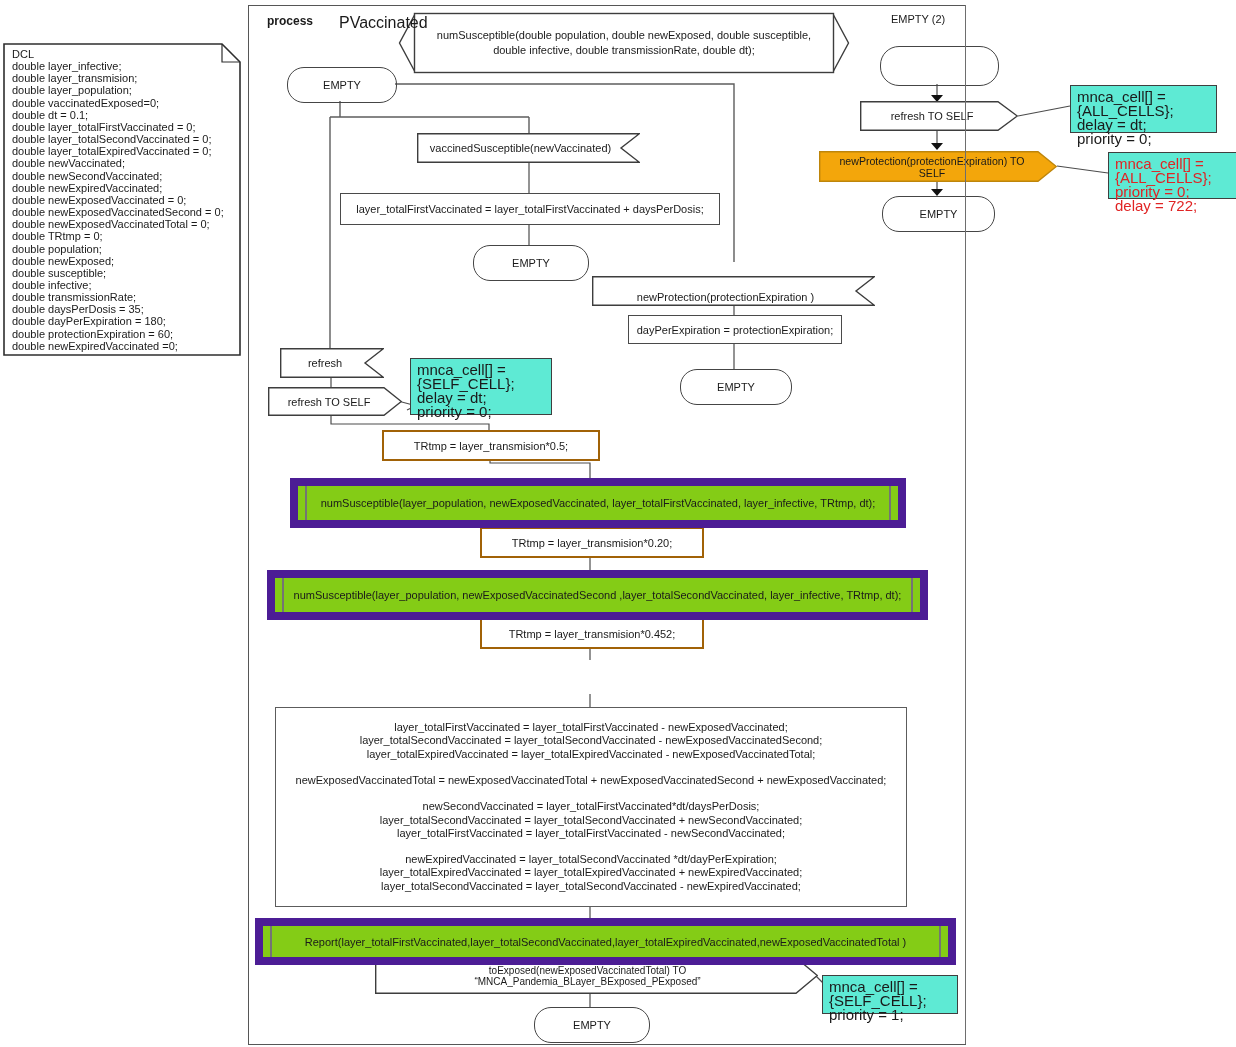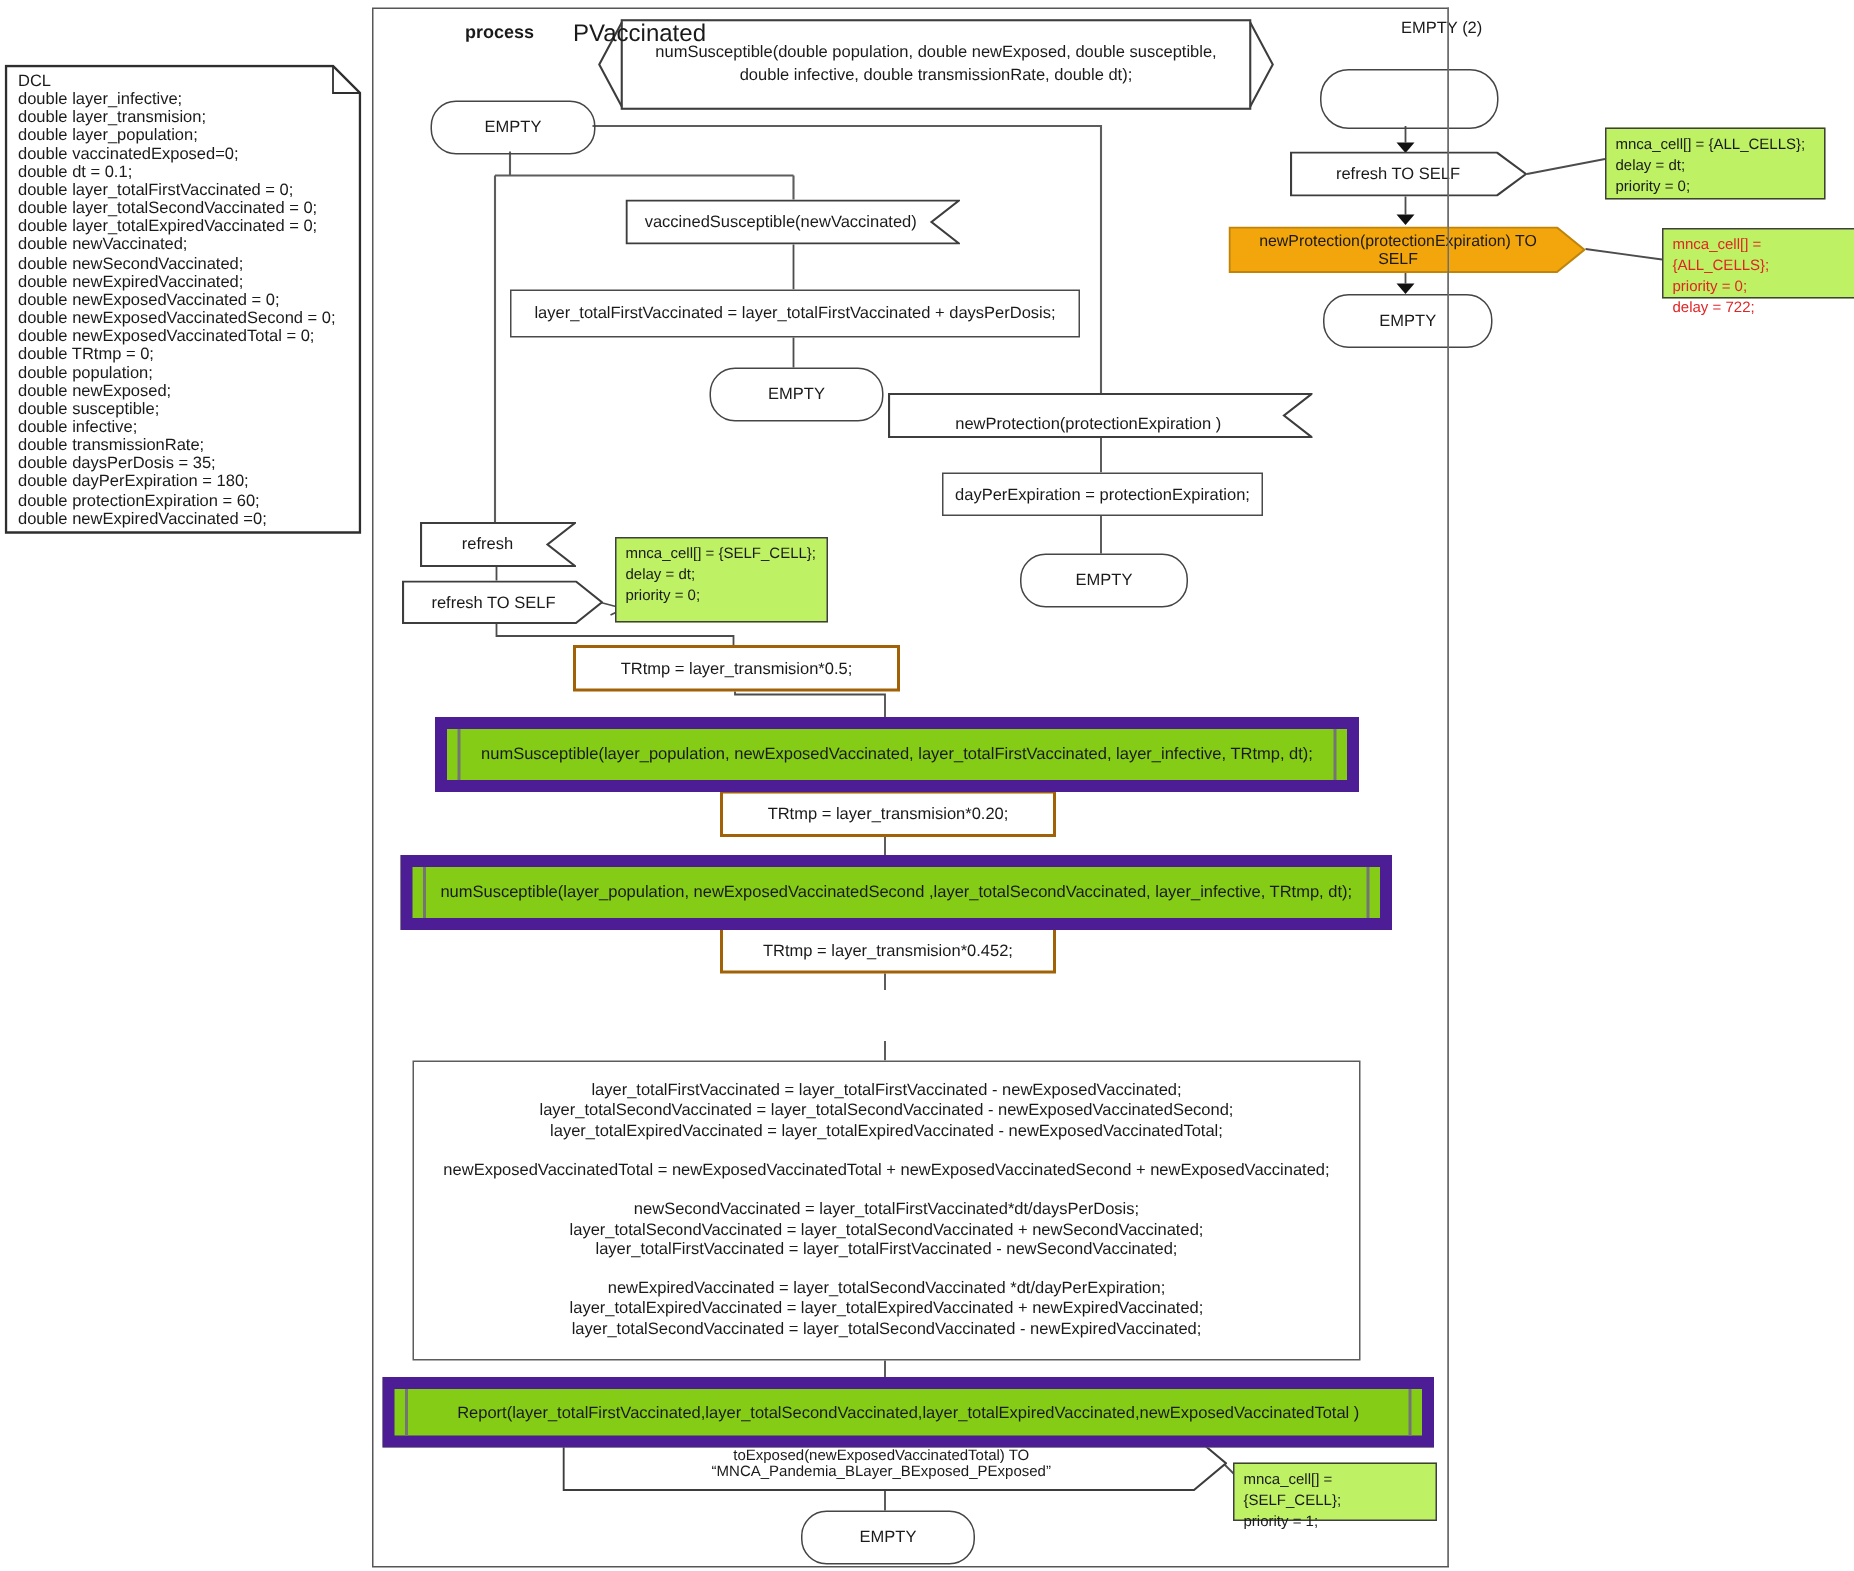--- a/index.html
+++ b/index.html
@@ -26,25 +26,25 @@
        display:flex;align-items:center;justify-content:center;font-size:11px;
        text-align:center;}
   .box.thick{border:2px solid #a16207;}
   
   .sub{position:absolute;z-index:1;background:#84cc16;border:8px solid #4c1d95;
        display:flex;align-items:center;justify-content:center;font-size:11px;text-align:center;}
   .sub::before,.sub::after{content:"";position:absolute;top:0;bottom:0;width:0;
        border-left:2px solid #747474;}
   .sub::before{left:7px;} .sub::after{right:7px;}
   
-  .note{position:absolute;z-index:2;background:#bef264;border:1px solid #3f3f3f;
-        font-size:10px;line-height:14px;padding:4px 6px;white-space:pre-line;
+  .note{position:absolute;z-index:2;background:#5eead4;border:1px solid #3f3f3f;
+        font-size:15px;line-height:14px;padding:4px 6px;white-space:pre-line;
         text-align:left;}
   .note.alert{color:#e02424;}
-  .caption{position:absolute;z-index:2;font-size:11px;margin-left:43px;}
+  .caption{position:absolute;z-index:2;font-size:11px;}
   .bold{font-weight:bold;}
   #bigbox .lbl{line-height:13.2px;align-items:center;}
   #dcl-text{position:absolute;left:9px;top:5px;right:16px;font-size:11px;
             line-height:12.15px;white-space:pre-line;z-index:2;text-align:left;}
 </style>
 </head>
 <body>
 
 <div id="canvas">
 
@@ -137,21 +137,21 @@
   <div class="term" style="left:534px;top:1007px;width:114px;height:34px;">
     <span>EMPTY</span>
   </div>
 
   <div class="shape" style="left:417px;top:133px;width:223px;height:30px;">
     <svg width="223" height="30">
       <polygon points="0.7,0.7 222.3,0.7 204,15 222.3,29.3 0.7,29.3" fill="#ffffff" stroke="#3d3d3d" stroke-width="1.4"></polygon>
     </svg>
     <span class="lbl" style="padding-right:24px;">vaccinedSusceptible(newVaccinated)</span>
   </div>
-  <div class="shape" style="left:592px;top:262px;width:283px;height:42px;">
+  <div class="shape" style="left:592px;top:276px;width:283px;height:42px;">
     <svg width="283" height="30">
       <polygon points="0.7,0.7 282.3,0.7 264,15 282.3,29.3 0.7,29.3" fill="#ffffff" stroke="#3d3d3d" stroke-width="1.4"></polygon>
     </svg>
     <span class="lbl" style="padding-right:24px;">newProtection(protectionExpiration )</span>
   </div>
   <div class="shape" style="left:280px;top:348px;width:104px;height:30px;">
     <svg width="104" height="30">
       <polygon points="0.7,0.7 103.3,0.7 85,15 103.3,29.3 0.7,29.3" fill="#ffffff" stroke="#3d3d3d" stroke-width="1.4"></polygon>
     </svg>
     <span class="lbl" style="padding-right:22px;">refresh</span>

